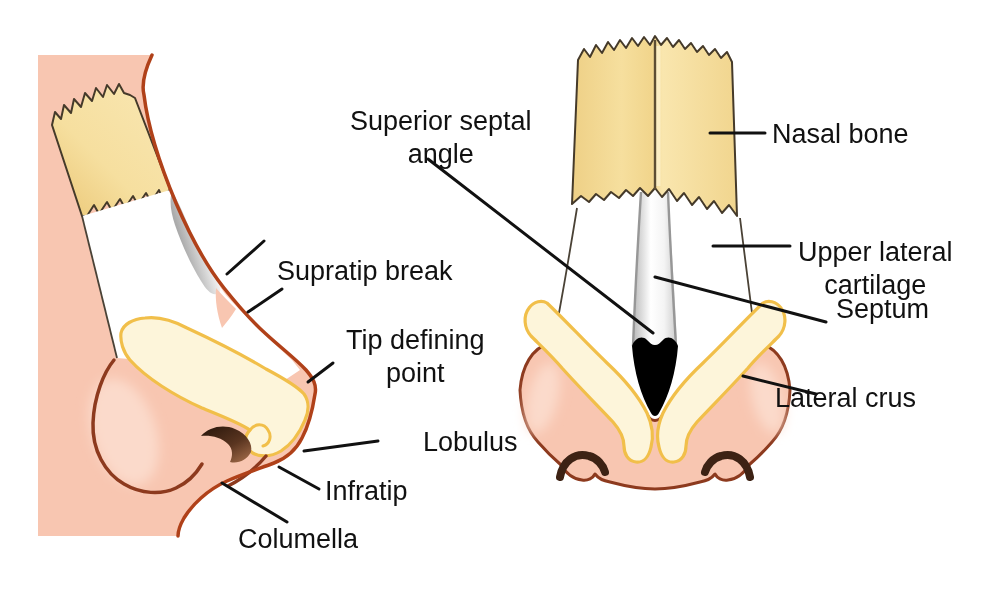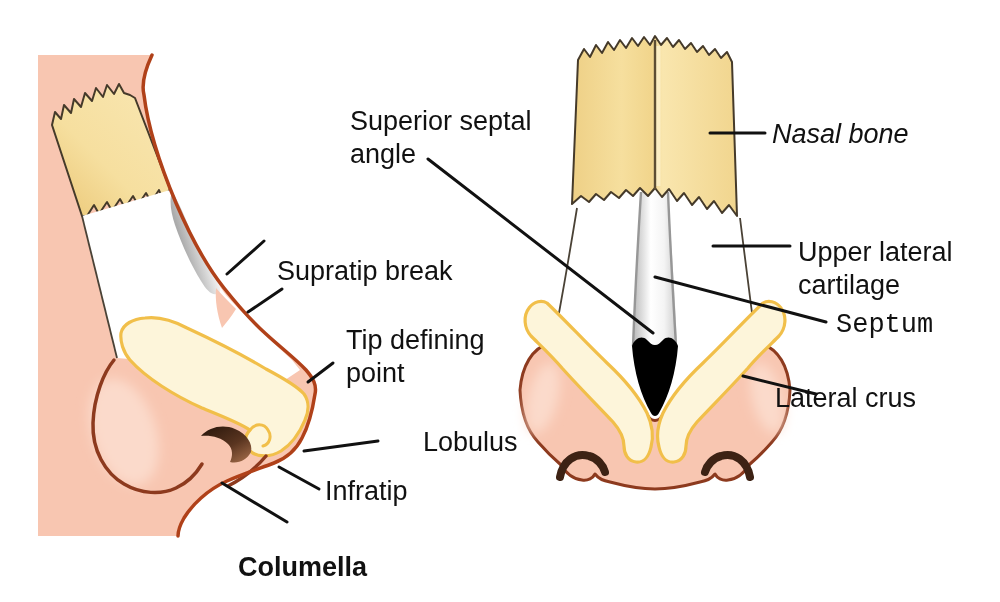--- a/index.html
+++ b/index.html
@@ -1,17 +1,17 @@
 <!DOCTYPE html>
 <html style="--background: #ffffff; --skin: #f8c6b1; --skin-highlight: #fbdacb; --skin-outline: #b04119; --ala-outline: #8d3a1e; --nostril-dark: #3d2214; --bone-fill: #f4d994; --bone-outline: #453a2a; --cartilage-cream: #fdf5da; --cartilage-gold: #f1bf4a; --septum-gray: #979797; --septal-angle-black: #000000; --leader-line: #111111; --label-text: #111111;"><head>
 <meta charset="utf-8">
 <style>
   html,body{margin:0;padding:0;background:#fff;}
   .stage{position:relative;width:1000px;height:602px;background:var(--background,#fff);overflow:hidden;
-         font-family:"Liberation Sans", sans-serif;}
+         font-family:"Liberation Sans", sans-serif;text-align:center;}
   .stage svg{position:absolute;left:0;top:0;}
   .label{position:absolute;font-size:27px;line-height:1.21;color:var(--label-text,#111);
          white-space:pre-line;letter-spacing:0;}
   .c-skin-nostroke{fill:var(--skin,#f8c6b1);stroke:none;}
   .c-hl        {fill:var(--skin-highlight,#fbdacb);}
   .c-profile   {fill:none;stroke:var(--skin-outline,#b04119);stroke-width:3.5;stroke-linecap:round;}
   .c-base      {fill:var(--skin,#f8c6b1);stroke:var(--ala-outline,#8d3a1e);stroke-width:3;stroke-linejoin:round;}
   .c-ala       {fill:none;stroke:var(--ala-outline,#8d3a1e);stroke-width:3.5;stroke-linecap:round;}
   .c-bone      {stroke:var(--bone-outline,#453a2a);stroke-width:2;stroke-linejoin:round;}
   .c-white     {fill:#ffffff;stroke:none;}
@@ -176,20 +176,20 @@
   </g>
 </svg>
 
   <div class="label" style="left:350px;top:105px;">Superior septal
 angle</div>
   <div class="label" style="left:277px;top:255px;">Supratip break</div>
   <div class="label" style="left:346px;top:324px;">Tip defining
 point</div>
   <div class="label" style="left:383px;top:426px;margin-left:40px;">Lobulus</div>
   <div class="label" style="left:325px;top:475px;">Infratip</div>
-  <div class="label" style="left:238px;top:551px;font-weight:bold;">Columella</div>
-  <div class="label" style="left:772px;top:118px;font-style:italic;">Nasal bone</div>
+  <div class="label" style="left:238px;top:523px;">Columella</div>
+  <div class="label" style="left:772px;top:118px;">Nasal bone</div>
   <div class="label" style="left:798px;top:216px;margin-top:20px;">Upper lateral
 cartilage</div>
-  <div class="label" style="left:836px;top:309px;font-family:Liberation Mono, monospace;">Septum</div>
+  <div class="label" style="left:836px;top:293px;">Septum</div>
   <div class="label" style="left:775px;top:382px;">Lateral crus</div>
 
 </div>
 
 </body></html>

